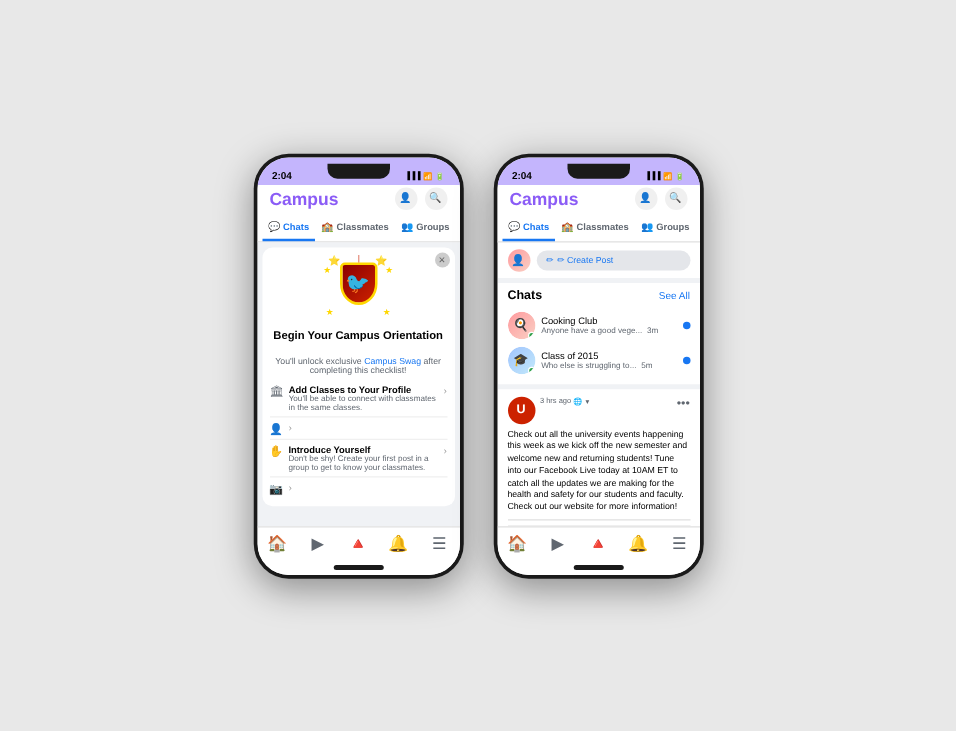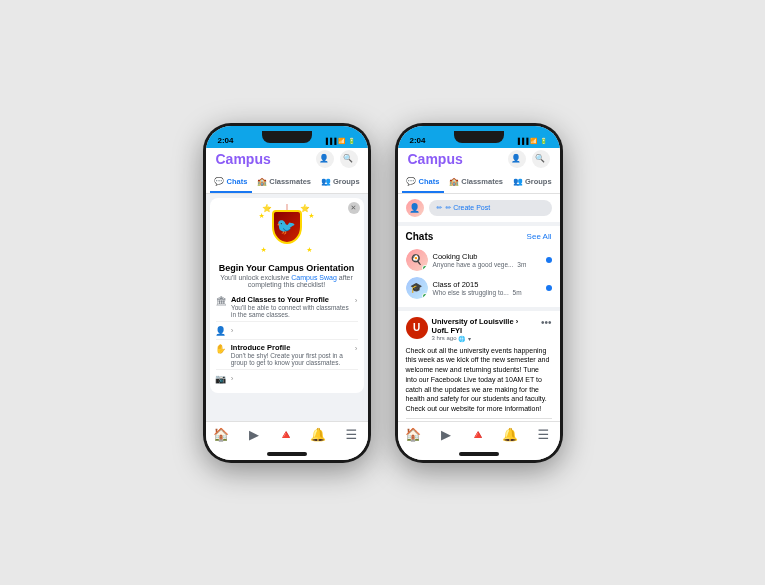--- a/index.html
+++ b/index.html
@@ -46,21 +46,21 @@
     }
     
     .status-bar {
       display: flex;
       justify-content: space-between;
       align-items: center;
       padding: 10px 12px 2px;
       font-size: 7px;
       font-weight: 600;
       color: #000;
-      background: #0ea5e9;
+      background: #c4b5fd;
       min-height: 22px;
     }
     .status-time { font-size: 8px; font-weight: 700; }
     .status-icons { display: flex; align-items: center; gap: 2px; font-size: 6px; }
 
     
     .header {
       display: flex;
       justify-content: space-between;
       align-items: center;
@@ -131,21 +131,21 @@
       display: flex;
       flex-direction: column;
       align-items: center;
       margin-bottom: 4px;
     }
     .orientation-title {
       font-size: 9px;
       font-weight: 700;
       text-align: center;
       color: #000;
-      margin-bottom: 1px;
+      margin-bottom: 13px;
     }
     .orientation-subtitle {
       font-size: 7px;
       text-align: center;
       color: #606770;
       margin-bottom: 4px;
     }
     .campus-swag { color: #1877f2; }
     .checklist-item {
       display: flex;
@@ -380,21 +380,21 @@
           </div>
           <span class="checklist-arrow">›</span>
         </div>
         <div class="checklist-item">
           <span class="checklist-icon">👤</span>
           <span class="checklist-arrow">›</span>
         </div>
         <div class="checklist-item">
           <span class="checklist-icon">✋</span>
           <div class="checklist-text">
-            <div class="checklist-title">Introduce Profile</div>
+            <div class="checklist-title">Introduce Yourself</div>
             <div class="checklist-desc">Don't be shy! Create your first post in a group to get to know your classmates.</div>
           </div>
           <span class="checklist-arrow">›</span>
         </div>
         <div class="checklist-item">
           <span class="checklist-icon">📷</span>
           <span class="checklist-arrow">›</span>
         </div>
       </div>
     </div>
@@ -492,21 +492,20 @@
             </div>
           </div>
           <div class="chat-unread"></div>
         </div>
       </div>
 
       <div class="post-card">
         <div class="post-header">
           <div class="post-avatar">U</div>
           <div class="post-meta">
-            <div class="post-author">University of Louisville › UofL FYI</div>
             <div class="post-sub">
               <span>3 hrs ago</span>
               <span>🌐</span>
               <span>▾</span>
             </div>
           </div>
           <div class="post-options">•••</div>
         </div>
         <div class="post-body">Check out all the university events happening this week as we kick off the new semester and welcome new and returning students! Tune into our Facebook Live today at 10AM ET to catch all the updates we are making for the health and safety for our students and faculty. Check out our website for more information!</div>
         <div class="post-reactions">

